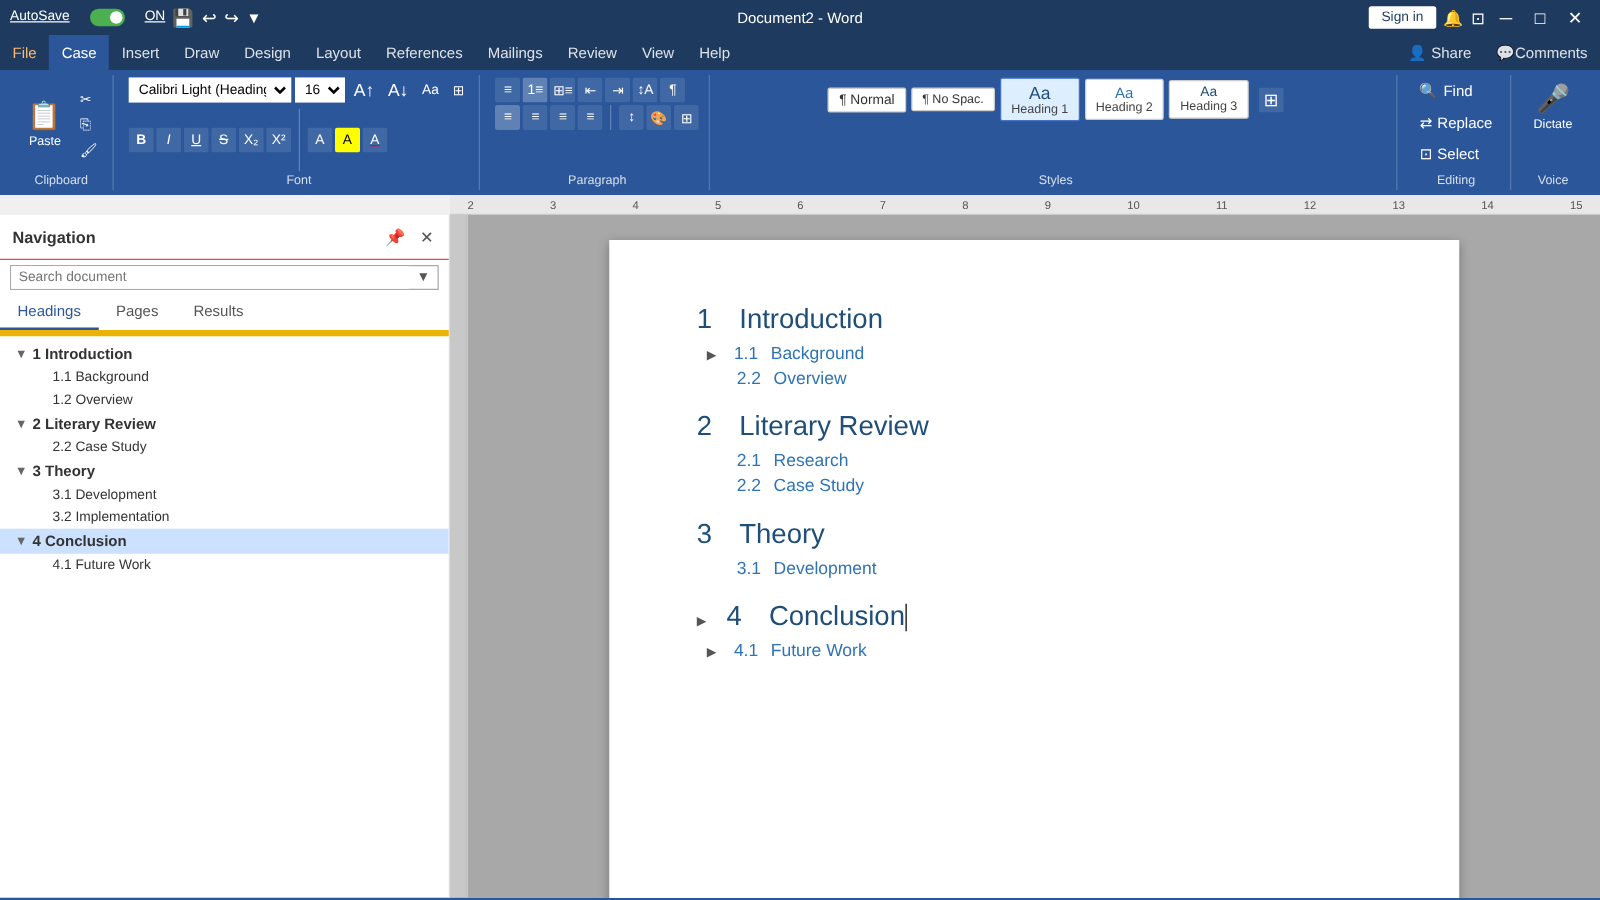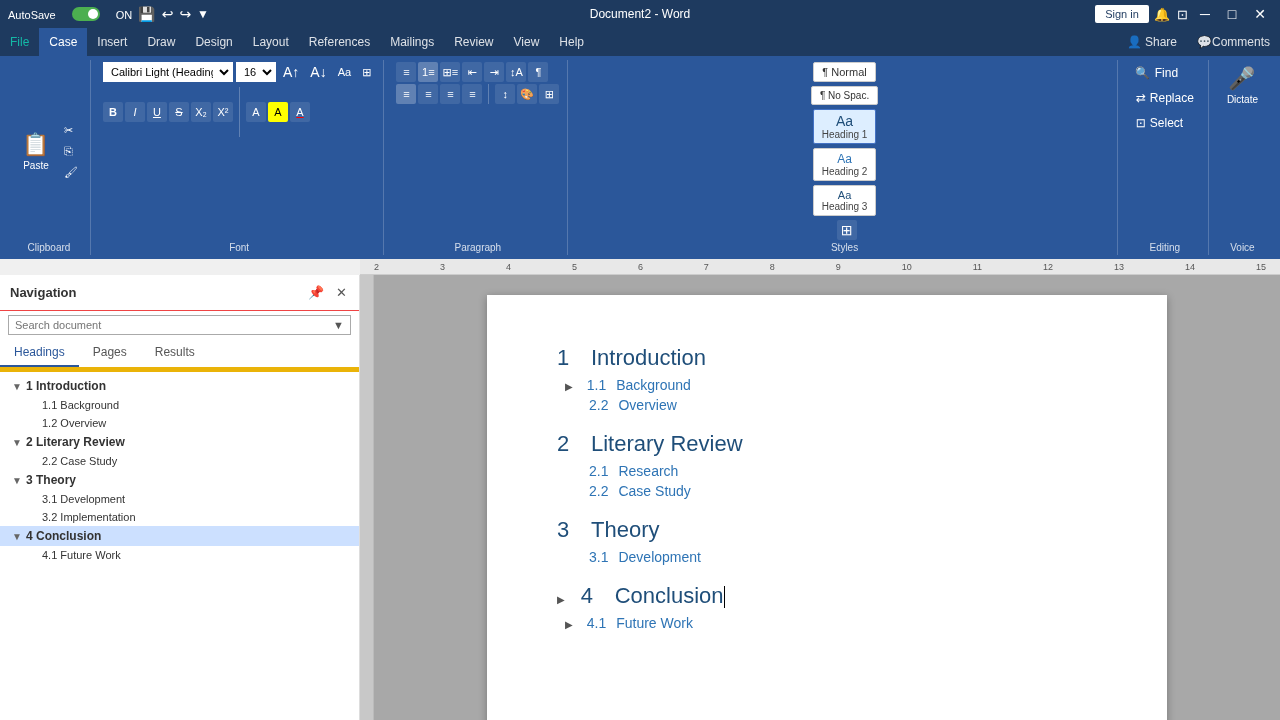--- a/index.html
+++ b/index.html
@@ -54,23 +54,24 @@
       background: white;
       color: #1e3a5f;
       border: none;
       padding: 3px 10px;
       font-size: 11px;
       cursor: pointer;
       border-radius: 2px;
     }
     .autosave-area {
       display: flex;
-      align-items: flex-end;
+      align-items: flex-start;
       gap: 16px;
       font-size: 11px;
+      text-decoration: underline;
     }
     .toggle-switch {
       width: 28px;
       height: 14px;
       background: #4caf50;
       border-radius: 7px;
       position: relative;
       display: inline-block;
     }
     .toggle-switch::after {
@@ -199,21 +200,20 @@
       align-items: center;
       justify-content: center;
       border-radius: 2px;
     }
 
     
     .styles-area {
       display: flex;
       align-items: center;
       gap: 4px;
-      flex-direction: column;
     }
     .style-btn {
       background: white;
       border: 1px solid #ccc;
       padding: 3px 8px;
       font-size: 11px;
       cursor: pointer;
       min-width: 60px;
       text-align: center;
       border-radius: 2px;
@@ -455,21 +455,21 @@
     <button class="sign-in-btn">Sign in</button>
     <span style="font-size:13px; cursor:pointer;">🔔</span>
     <span style="font-size:13px; cursor:pointer;">⊡</span>
     <button class="title-btn">─</button>
     <button class="title-btn">□</button>
     <button class="title-btn close">✕</button>
   </div>
 </div>
 
 <div class="ribbon-tabs">
-  <div class="ribbon-tab" style="background:#1e3a5f; color:#14b8a6;">File</div>
+  <div class="ribbon-tab" style="background:#1e3a5f; color:#fdba74;">File</div>
   <div class="ribbon-tab active">Case</div>
   <div class="ribbon-tab">Insert</div>
   <div class="ribbon-tab">Draw</div>
   <div class="ribbon-tab">Design</div>
   <div class="ribbon-tab">Layout</div>
   <div class="ribbon-tab">References</div>
   <div class="ribbon-tab">Mailings</div>
   <div class="ribbon-tab">Review</div>
   <div class="ribbon-tab">View</div>
   <div class="ribbon-tab">Help</div>

